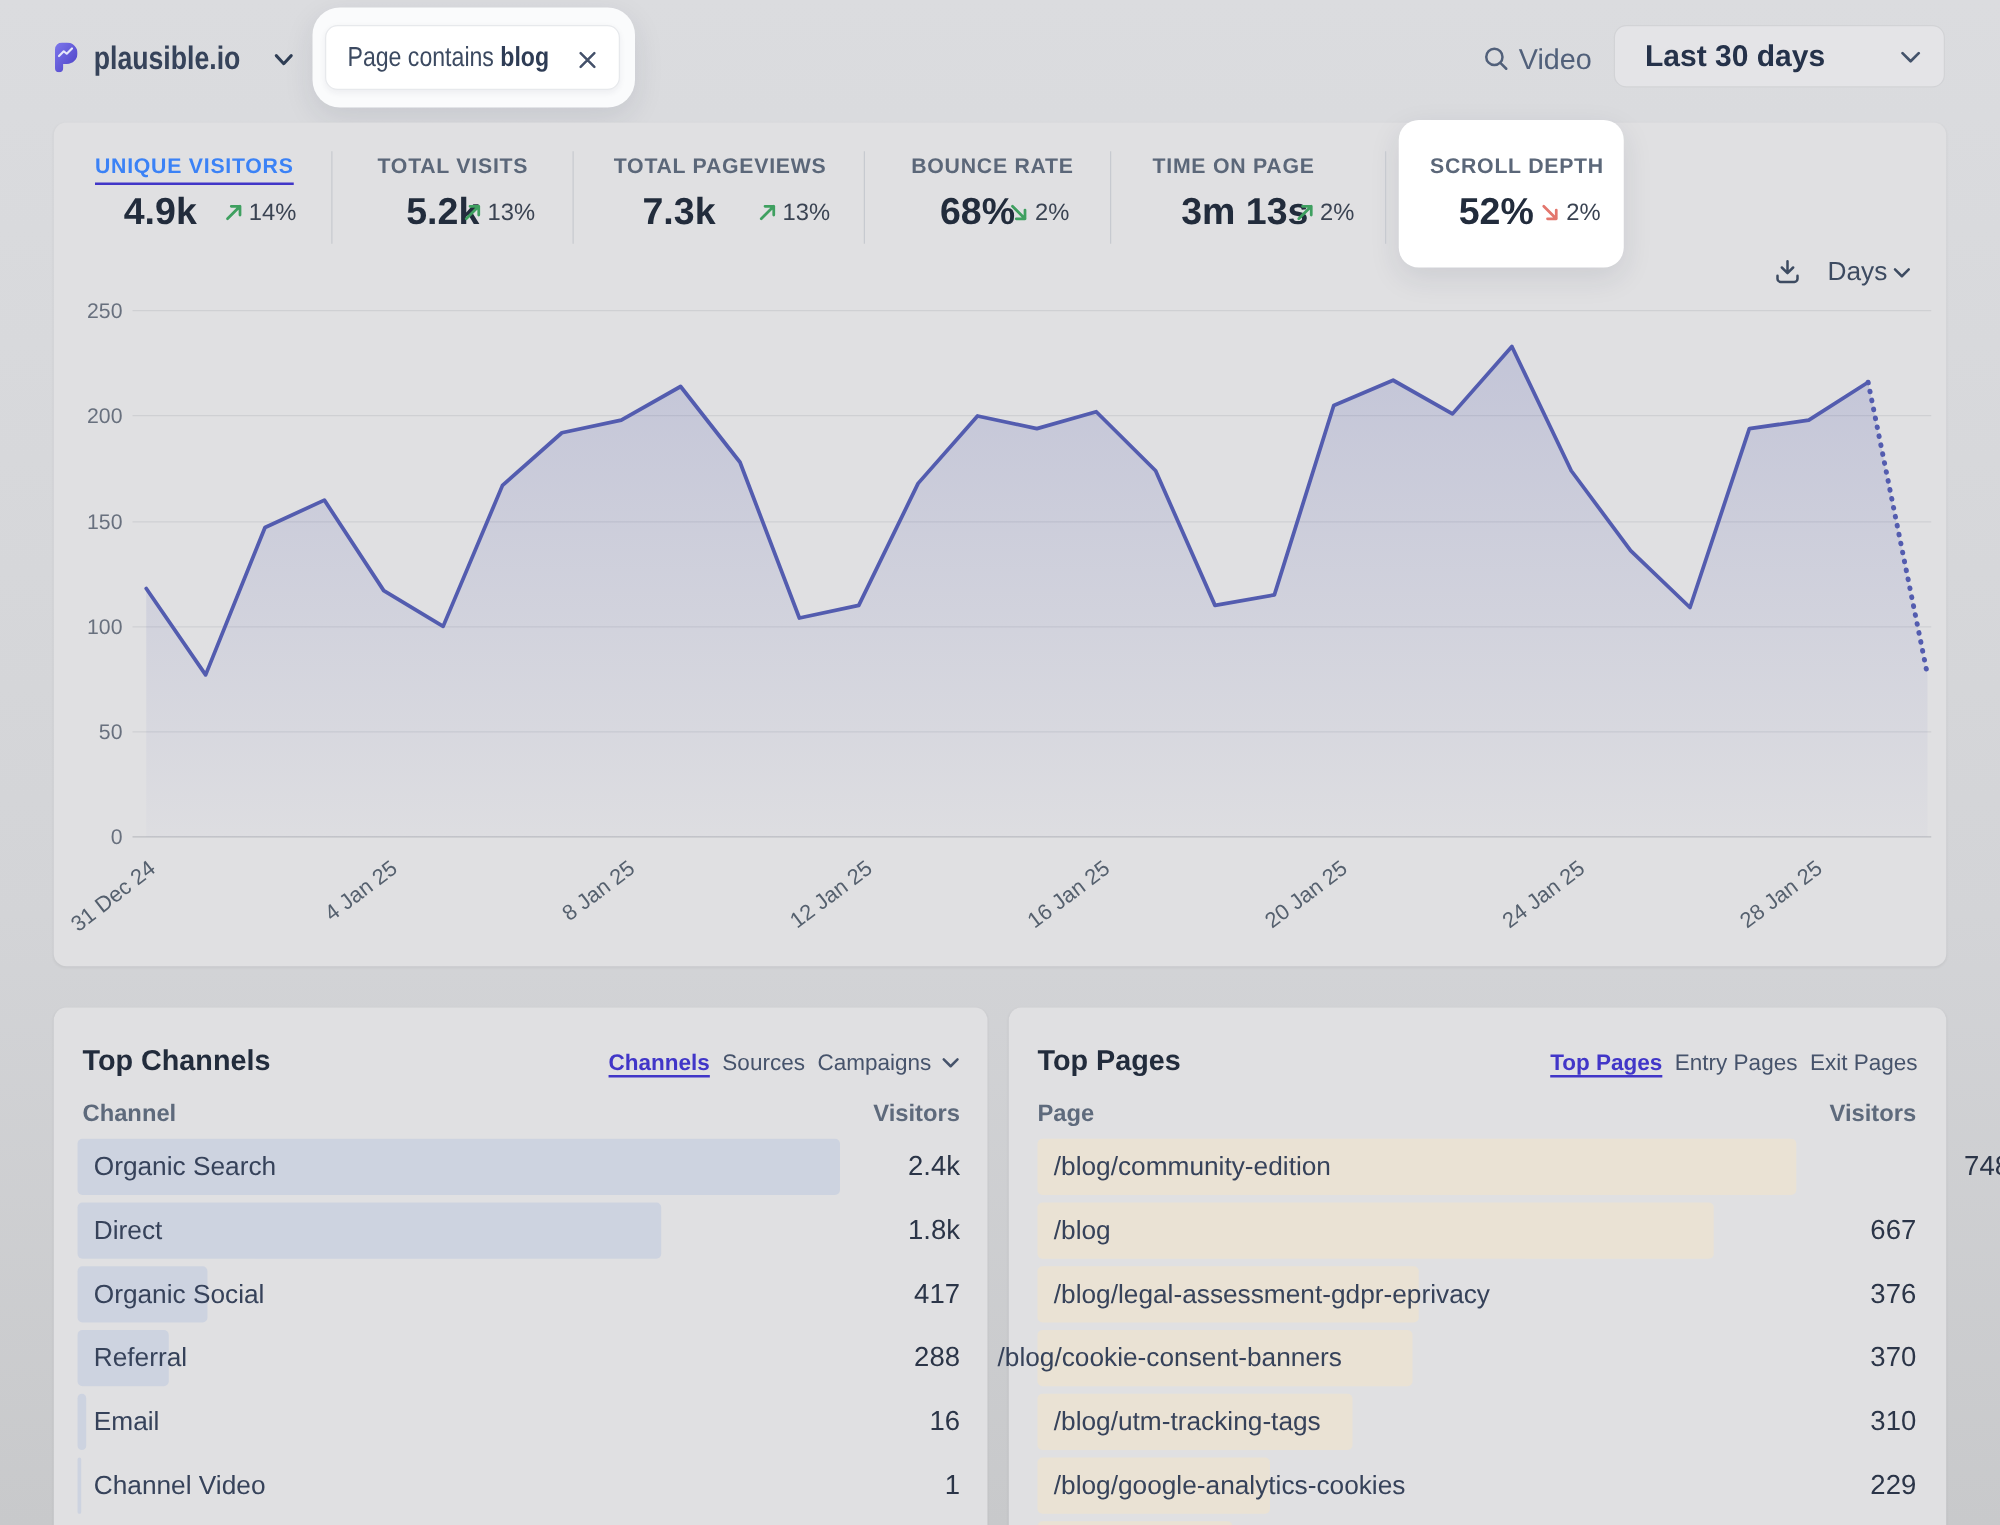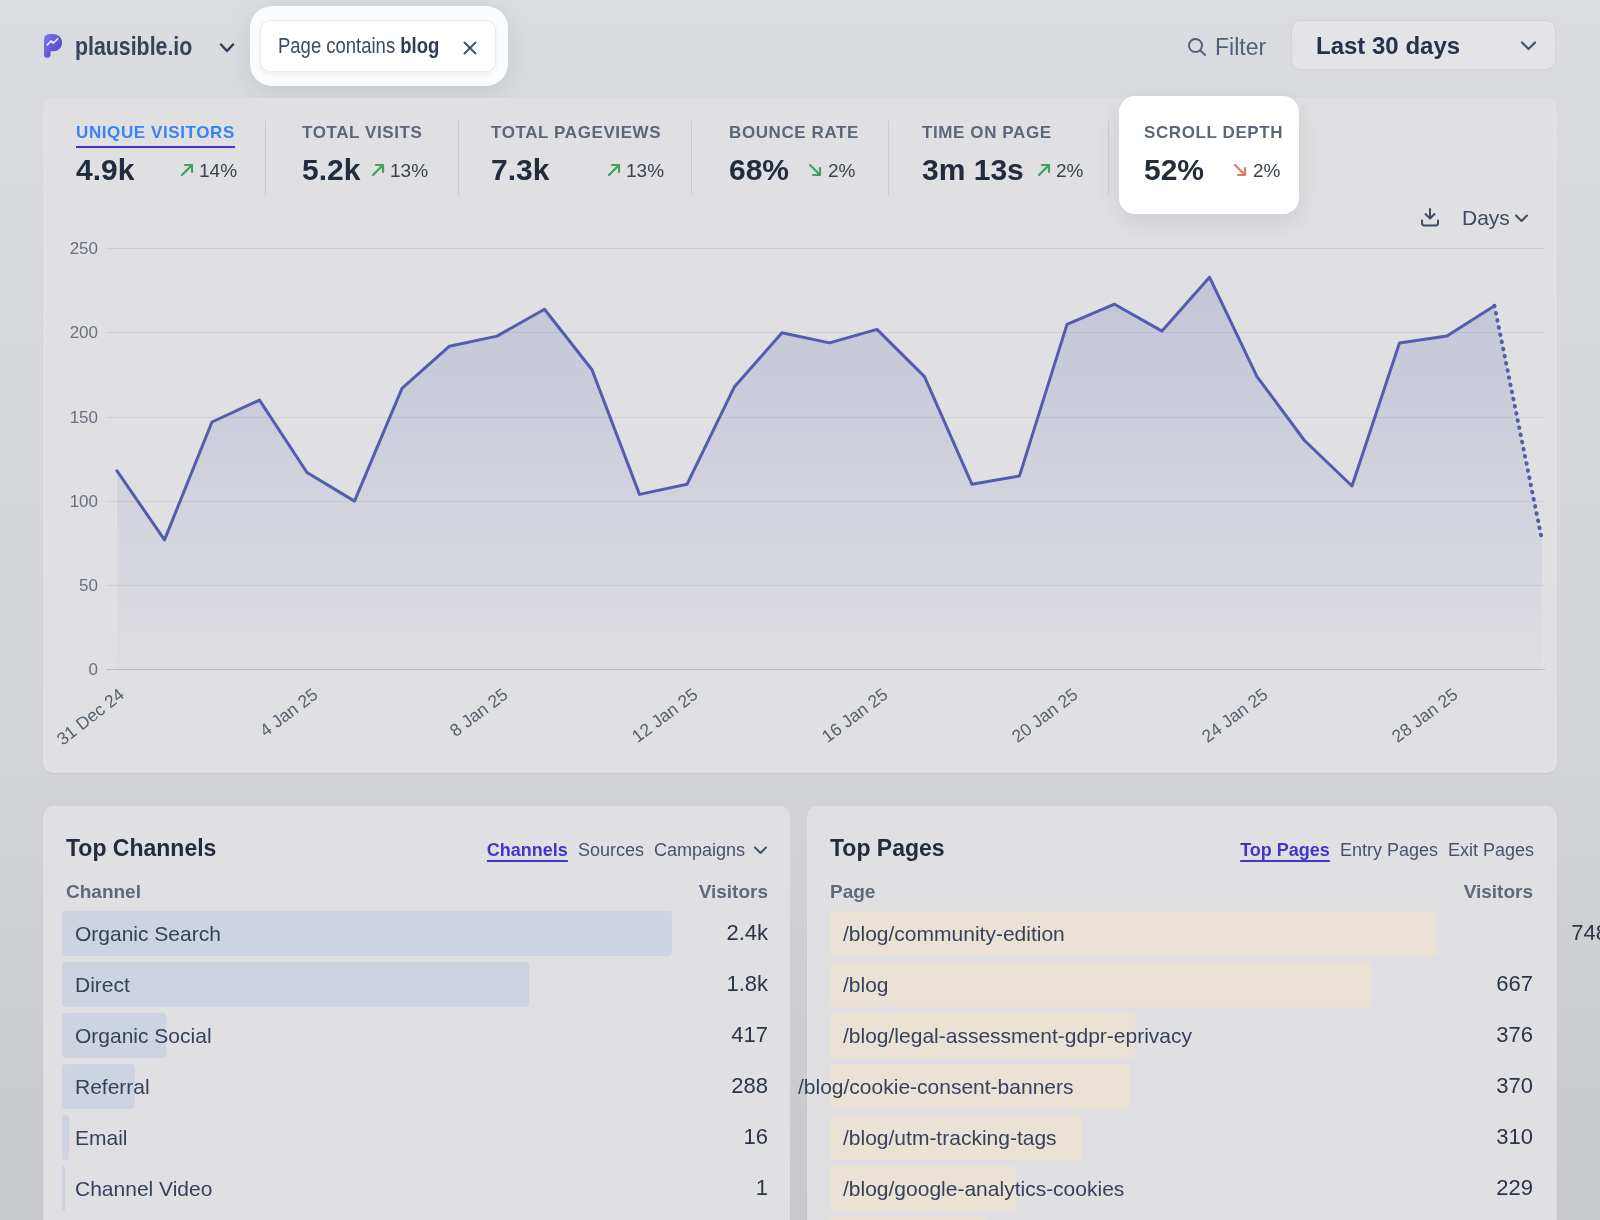--- a/index.html
+++ b/index.html
@@ -30,42 +30,42 @@
 <div class="abs" style="left:260px;top:20px;width:236px;height:52px;border-radius:10px;background:#ffffff;border:1px solid #e7e9ec;box-shadow:0 2px 5px rgba(30,40,70,0.06);"></div>
 <div class="abs" style="left:278px;top:34px;font-size:22px;color:#3c4a61;line-height:23px;transform:scaleX(0.84);transform-origin:0 0;white-space:nowrap;">Page contains <b style="color:#2e3c55;">blog</b></div>
 <svg class="abs" style="left:463px;top:41px;" width="14" height="14" viewBox="0 0 14 14">
   <path d="M1.5,1.5 L12.5,12.5 M12.5,1.5 L1.5,12.5" stroke="#44516a" stroke-width="2" stroke-linecap="round"></path>
 </svg>
 
 <svg class="abs" style="left:1186px;top:36px;" width="22" height="22" viewBox="0 0 22 22">
   <circle cx="9.5" cy="9.5" r="6.5" fill="none" stroke="#51607a" stroke-width="2"></circle>
   <line x1="14.5" y1="14.5" x2="19" y2="19" stroke="#51607a" stroke-width="2" stroke-linecap="round"></line>
 </svg>
-<div class="abs" style="left:1215px;top:35px;font-size:23px;color:#51607a;line-height:24px;">Filter</div>
+<div class="abs" style="left:1215px;top:35px;font-size:23px;color:#51607a;line-height:24px;">Video</div>
 
 <div class="abs" style="left:1291px;top:20px;width:265px;height:50px;border-radius:10px;background:#e4e4e7;border:1px solid #d2d3d6;"></div>
 <div class="abs" style="left:1316px;top:33px;font-size:24px;font-weight:bold;color:#25324a;line-height:25px;">Last 30 days</div>
 <svg class="abs" style="left:1520px;top:41px;" width="17" height="10" viewBox="0 0 17 10">
   <polyline points="2,1.5 8.5,8 15,1.5" fill="none" stroke="#44536b" stroke-width="2.2" stroke-linecap="round" stroke-linejoin="round"></polyline>
 </svg>
 
 <div class="card" style="left:43px;top:98px;width:1514px;height:675px;"></div>
 
 <div class="abs" style="left:1119px;top:96px;width:180px;height:118px;border-radius:16px;background:#ffffff;box-shadow:0 8px 24px rgba(30,40,70,0.10);"></div>
 
 <div class="abs" style="left:265px;top:121px;width:1px;height:74px;background:#c7cad0;"></div>
 <div class="abs" style="left:458px;top:121px;width:1px;height:74px;background:#c7cad0;"></div>
 <div class="abs" style="left:691px;top:121px;width:1px;height:74px;background:#c7cad0;"></div>
 <div class="abs" style="left:888px;top:121px;width:1px;height:74px;background:#c7cad0;"></div>
 <div class="abs" style="left:1108px;top:121px;width:1px;height:74px;background:#c7cad0;"></div>
 
 <div id="metrics">
   <style>
     .mlabel { position:absolute; top:124px; font-size:17px; font-weight:bold; letter-spacing:0.6px; color:#5b6779; line-height:17px; white-space:nowrap; }
-    .mval { position:absolute; top:155px; font-size:30px; font-weight:bold; color:#222c3c; line-height:30px; white-space:nowrap; }
+    .mval { position:absolute; top:155px; font-size:30px; font-weight:bold; color:#222c3c; line-height:30px; white-space:nowrap;margin-left:23px; }
     .mpct { position:absolute; top:161px; font-size:19px; color:#3a4352; line-height:19px; }
   </style>
   <div class="mlabel" style="left:76px;color:#3b82f6;border-bottom:2px solid #4136c8;padding-bottom:5px;">UNIQUE VISITORS</div>
   <div class="mval" style="left:76px;">4.9k</div>
   <svg class="abs" style="left:179px;top:162px;" width="16" height="16" viewBox="0 0 16 16">
       <path d="M3,13 L13,3 M6,3 H13 V10" fill="none" stroke="#3fa060" stroke-width="2.2" stroke-linecap="round" stroke-linejoin="round"></path>
     </svg>
   <div class="mpct" style="left:199px;">14%</div>
 
   <div class="mlabel" style="left:302px;">TOTAL VISITS</div>

